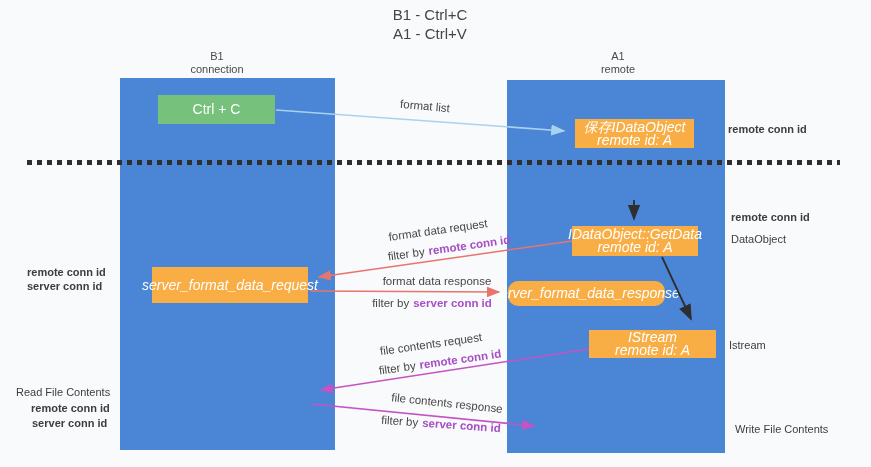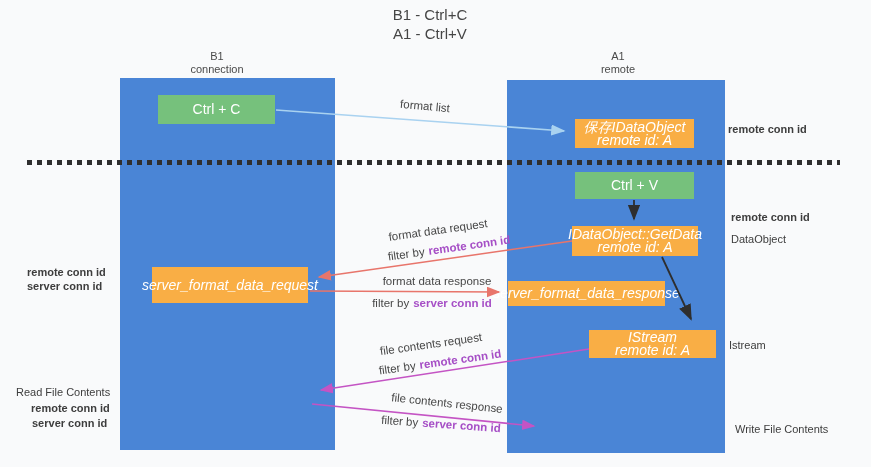--- a/index.html
+++ b/index.html
@@ -71,34 +71,31 @@
 
   <div class="node green" style="left:158px;top:95px;width:117px;height:29px;">
     <div>Ctrl + C</div>
   </div>
 
   <div class="node orange" style="left:575px;top:119px;width:119px;height:29px;">
     <div>保存IDataObject</div>
     <div>remote id: A</div>
   </div>
 
-  <div class="node green" style="left:575px;top:172px;width:119px;height:27px;">
-    <div>Ctrl + V</div>
-  </div>
 
   <div class="node orange" style="left:572px;top:226px;width:126px;height:30px;">
     <div>IDataObject::GetData</div>
     <div>remote id: A</div>
   </div>
 
   <div class="node orange" style="left:152px;top:267px;width:156px;height:36px;">
     <div>server_format_data_request</div>
   </div>
 
-  <div class="node orange" style="left:508px;top:281px;width:157px;height:25px;">
+  <div class="node orange" style="left:508px;top:281px;width:157px;height:25px;border-radius:10px;">
     <div>server_format_data_response</div>
   </div>
 
   <div class="node orange" style="left:589px;top:330px;width:127px;height:28px;">
     <div>IStream</div>
     <div>remote id: A</div>
   </div>
 
 
 

